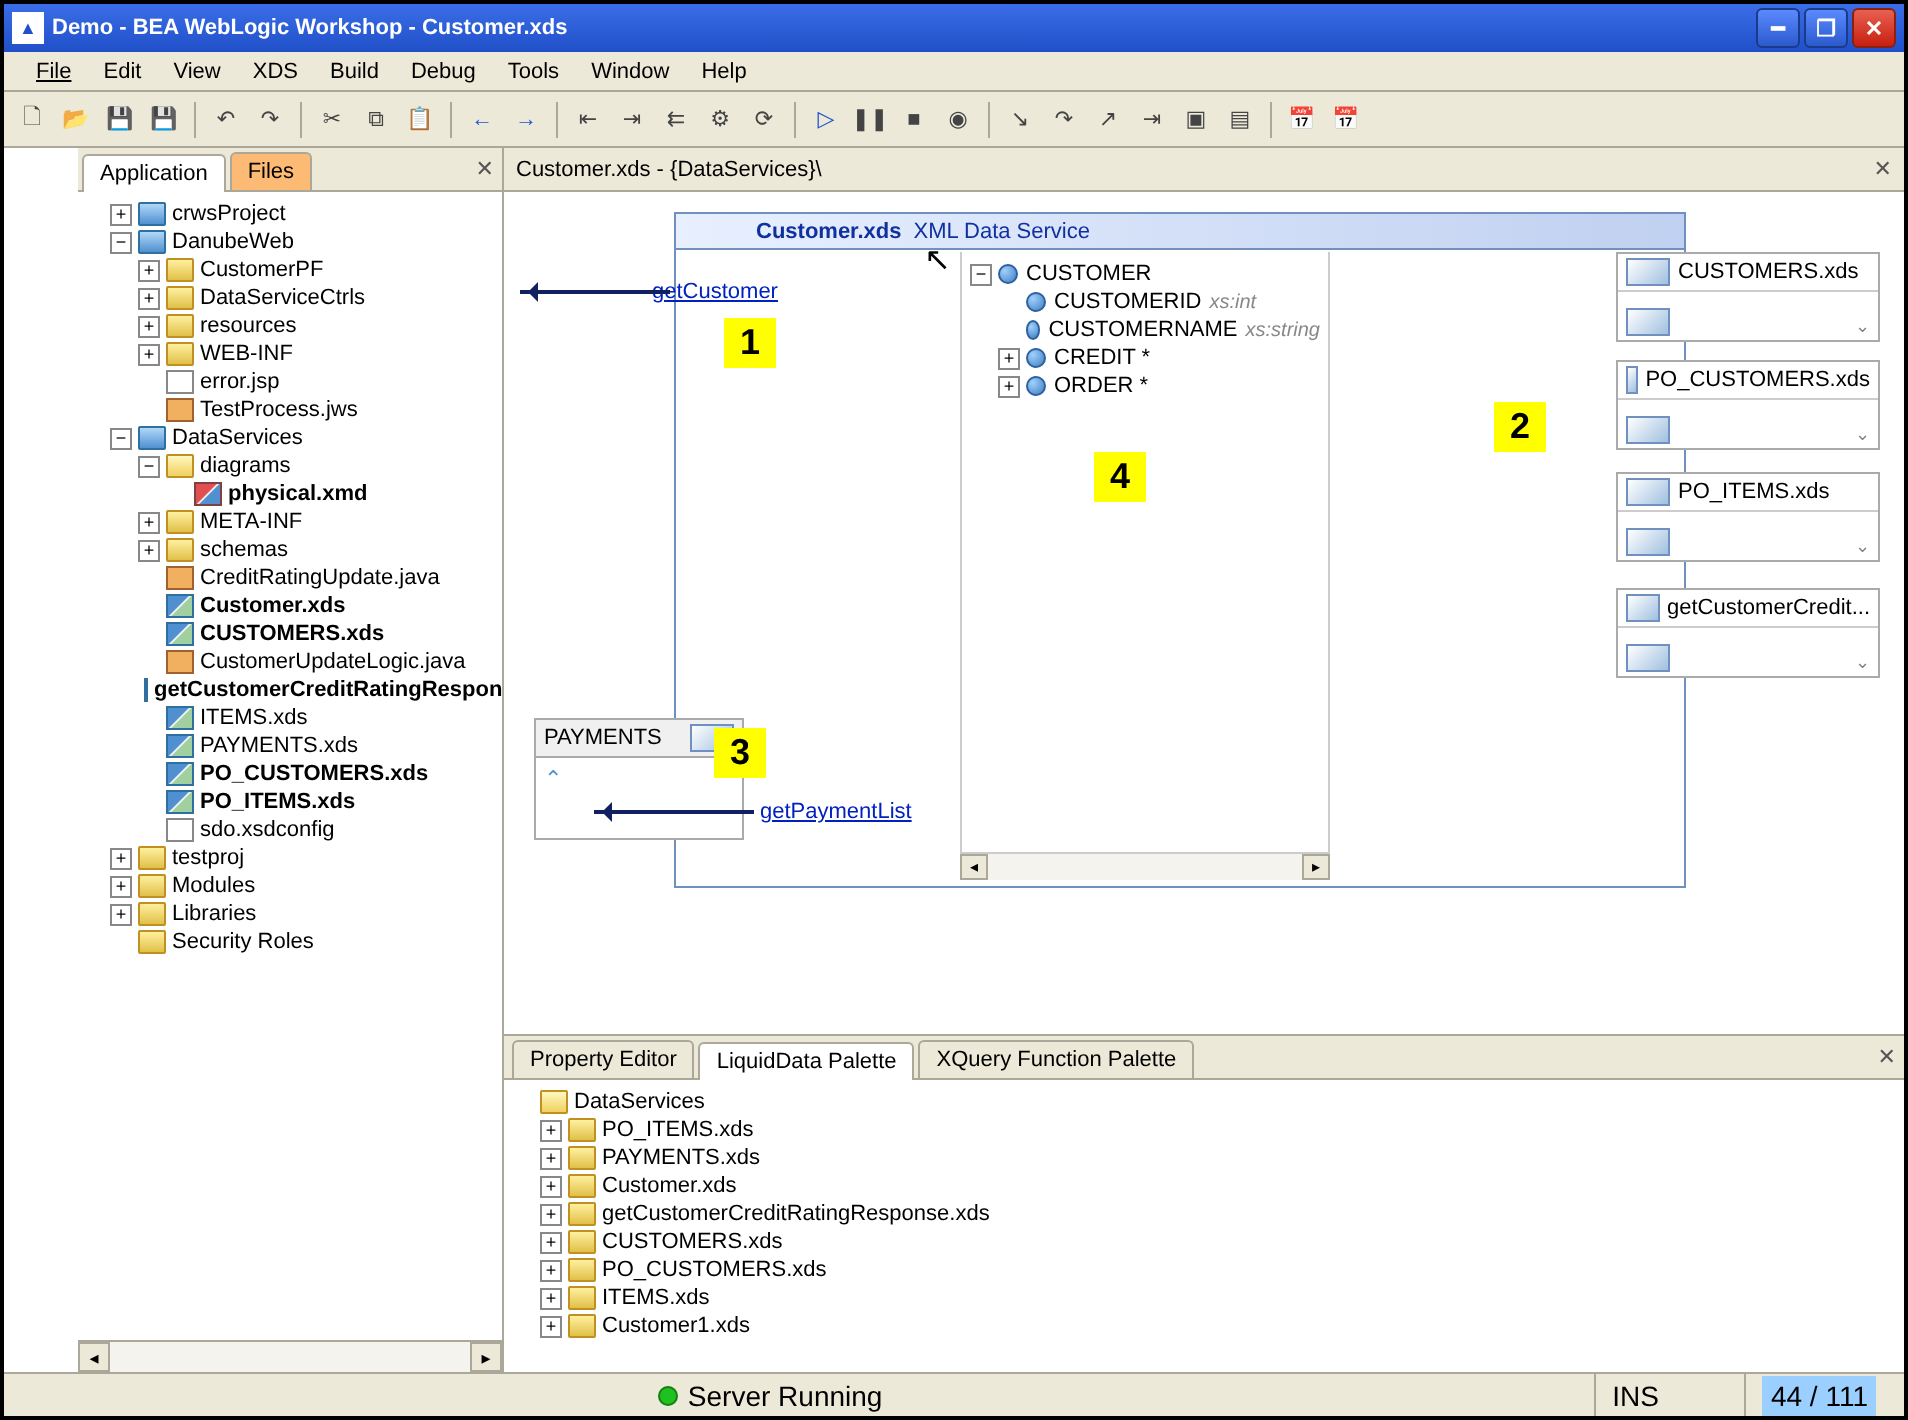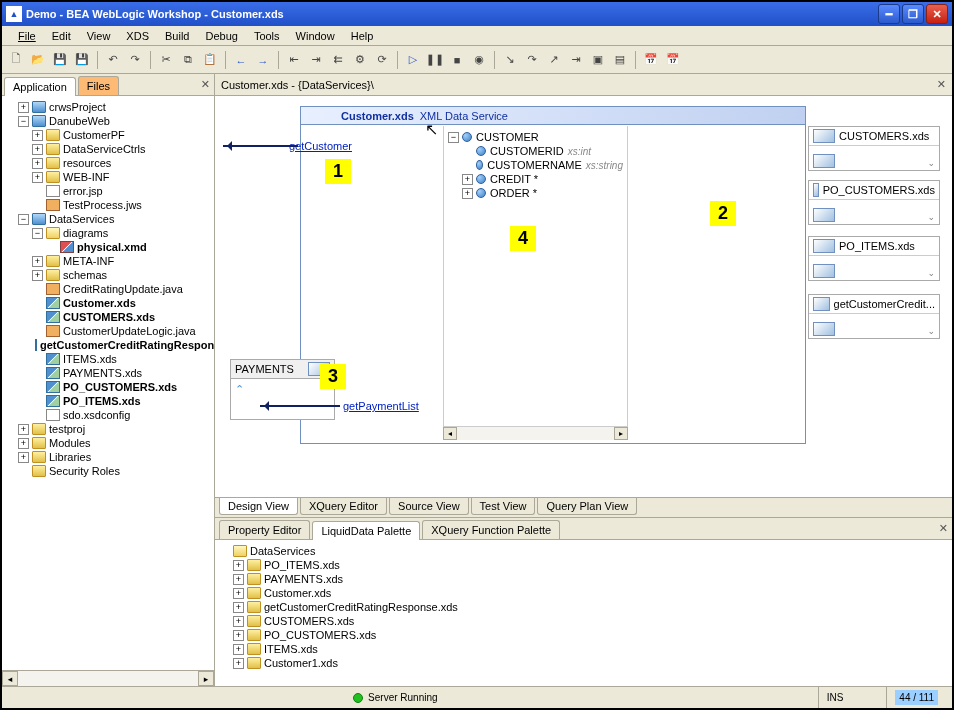--- a/index.html
+++ b/index.html
@@ -73,20 +73,21 @@
   display: flex; align-items: center; justify-content: center;
   cursor: pointer;
   color: #444;
 }
 .toolbar .sep {
   width: 1px; height: 18px; background: #aca899; margin: 0 3px;
 }
 .main {
   display: flex;
   height: calc(100% - 24px - 20px - 28px - 22px);
+  padding-left: 37px;
 }
 .left-pane {
   width: 213px;
   display: flex;
   flex-direction: column;
   border-right: 1px solid #aca899;
 }
 .pane-tabs {
   height: 22px;
   background: #ece9d8;
@@ -344,21 +345,21 @@
   overflow: auto;
   padding: 4px;
 }
 .statusbar {
   height: 22px;
   background: #ece9d8;
   border-top: 1px solid #aca899;
   display: flex;
   align-items: center;
   padding: 0 6px;
-  font-size: 10px;
+  font-size: 14px;
 }
 .statusbar .cell { border-left:1px solid #aca899; padding:0 8px; height:100%; display:flex; align-items:center;margin-left:35px;}
 .statusbar .server { flex:1; display:flex; justify-content:center; align-items:center; gap:5px;}
 .statusbar .dot { width:10px; height:10px; border-radius:50%; background:#20c020; border:1px solid #108010;}
 .statusbar .hilite { background:#9bcfff; padding: 2px 4px;}
 .cursor-arrow {
   position: absolute;
   left: 210px; top: 24px;
   font-size: 16px;
   color: #000;
@@ -680,27 +681,20 @@
             <span>getCustomerCredit...</span>
           </div>
         <div class="body">
             <span class="mini-icon"></span>
             <span class="caret">⌄</span>
           </div>
       </div>
       <div class="callout" style="left:495px; top:105px;">2</div>
     </div>
 
-    <div class="editor-tabs">
-      <div class="editor-tab active">Design View</div>
-      <div class="editor-tab">XQuery Editor</div>
-      <div class="editor-tab">Source View</div>
-      <div class="editor-tab">Test View</div>
-      <div class="editor-tab">Query Plan View</div>
-    </div>
 
     <div class="bottom-pane">
       <div class="bottom-tabs">
         <div class="bottom-tab">Property Editor</div>
         <div class="bottom-tab active">LiquidData Palette</div>
         <div class="bottom-tab">XQuery Function Palette</div>
         <span class="pane-close">✕</span>
       </div>
       <div class="bottom-body">
         <div class="tree-node">

